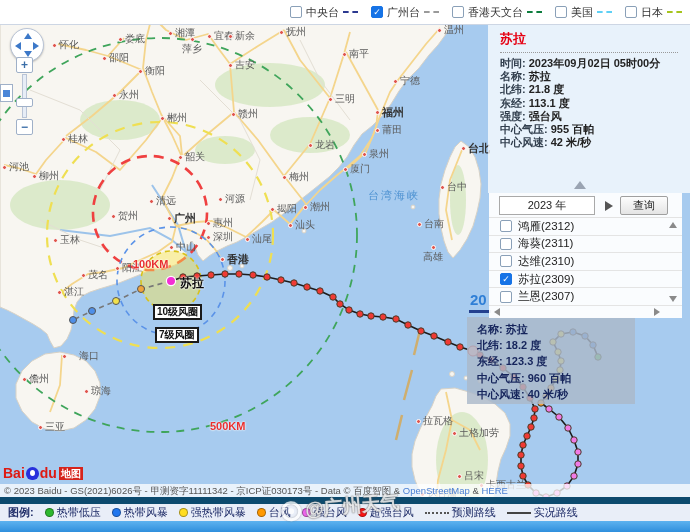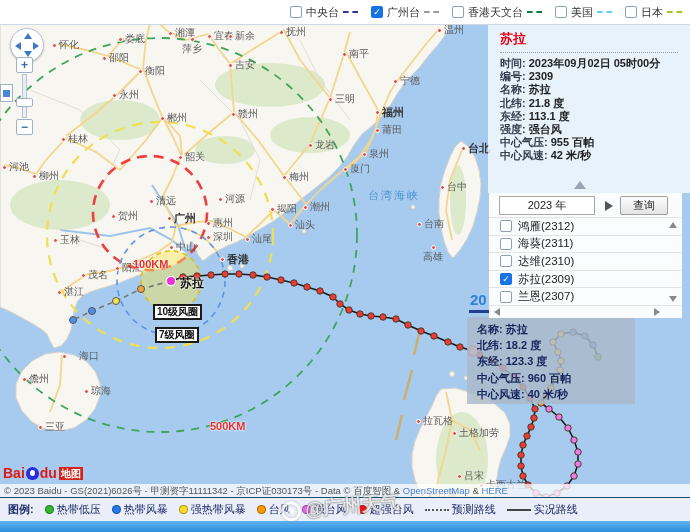--- a/index.html
+++ b/index.html
@@ -66,21 +66,21 @@
   .trow{font-size:11px;line-height:16.2px;font-weight:bold;color:#16255c;white-space:nowrap;}
   
   .baidu-logo{position:absolute;left:3px;top:464px;z-index:12;display:flex;align-items:center;height:18px;}
   .baidu-logo .bai{color:#de1a12;font-weight:bold;font-size:14px;letter-spacing:0;}
   .paw{width:13px;height:13px;background:#2730dc;border-radius:50% 50% 46% 46%;margin:0 1px;position:relative;}
   .paw i{position:absolute;left:4px;top:3px;width:5px;height:6px;background:#fff;border-radius:50%;}
   .badge{background:#d6241c;color:#fff;font-size:10px;font-weight:bold;padding:1px 2px;margin-left:2px;line-height:11px;}
   .copyright{position:absolute;left:0;top:484px;width:690px;height:13px;background:rgba(255,255,255,.75);
     font-size:9.5px;color:#555;line-height:13px;padding-left:4px;white-space:nowrap;z-index:11;}
   .copyright a{color:#4a7fd4;text-decoration:none;}
-  .legendbar{position:absolute;left:0;top:497px;width:690px;height:24px;background:#e9eef8;border-top:1px solid #0c4a6e;
+  .legendbar{position:absolute;left:0;top:497px;width:690px;height:24px;background:#e9eef8;border-top:7px solid #0c4a6e;
     display:flex;align-items:center;gap:11px;padding-left:8px;z-index:11;font-size:11px;font-weight:bold;color:#22306b;}
   .litem{display:flex;align-items:center;gap:3px;font-weight:normal;color:#1c2a66;}
   .ldot{width:9px;height:9px;border-radius:50%;border:1px solid rgba(0,0,0,.35);flex:none;}
   .lds{width:24px;border-top:2px dotted #555;flex:none;}
   .lls{width:24px;border-top:2px solid #444;flex:none;}
   .bluebar{position:absolute;left:0;top:521px;width:690px;height:11px;background:linear-gradient(#5db2ef,#2f8fdd);z-index:11;}
   .watermark{position:absolute;left:281px;top:494px;z-index:25;display:flex;align-items:center;gap:4px;
     transform:rotate(-5deg);opacity:.9;}
   .wm-icon{width:20px;height:20px;border:3px solid rgba(255,255,255,.85);border-radius:50%;position:relative;
     box-shadow:0 0 2px rgba(100,100,100,.6), inset 0 0 2px rgba(100,100,100,.6);}
@@ -539,21 +539,20 @@
         <span>日本</span>
         <span class="line-sample" style="border-top-color: rgb(166, 196, 30);"></span>
       </div>
     </div>
 
   <div class="info-panel">
     <div class="info-title">苏拉</div>
     <div class="info-sep"></div>
     <div id="info-rows">
         <div class="irow"><span class="lbl">时间: </span><span class="val">2023年09月02日 05时00分</span></div>
-        <div class="irow"><span class="lbl">编号: </span><span class="val">2309</span></div>
         <div class="irow"><span class="lbl">名称: </span><span class="val">苏拉</span></div>
         <div class="irow"><span class="lbl">北纬: </span><span class="val">21.8 度</span></div>
         <div class="irow"><span class="lbl">东经: </span><span class="val">113.1 度</span></div>
         <div class="irow"><span class="lbl">强度: </span><span class="val">强台风</span></div>
         <div class="irow"><span class="lbl">中心气压: </span><span class="val">955 百帕</span></div>
         <div class="irow"><span class="lbl">中心风速: </span><span class="val">42 米/秒</span></div>
       </div>
     <div class="collapse tri" style="border-left:6px solid transparent;border-right:6px solid transparent;border-bottom:8px solid #9aa4b2;position:absolute;left:86px;bottom:4px;"></div>
   </div>
 

